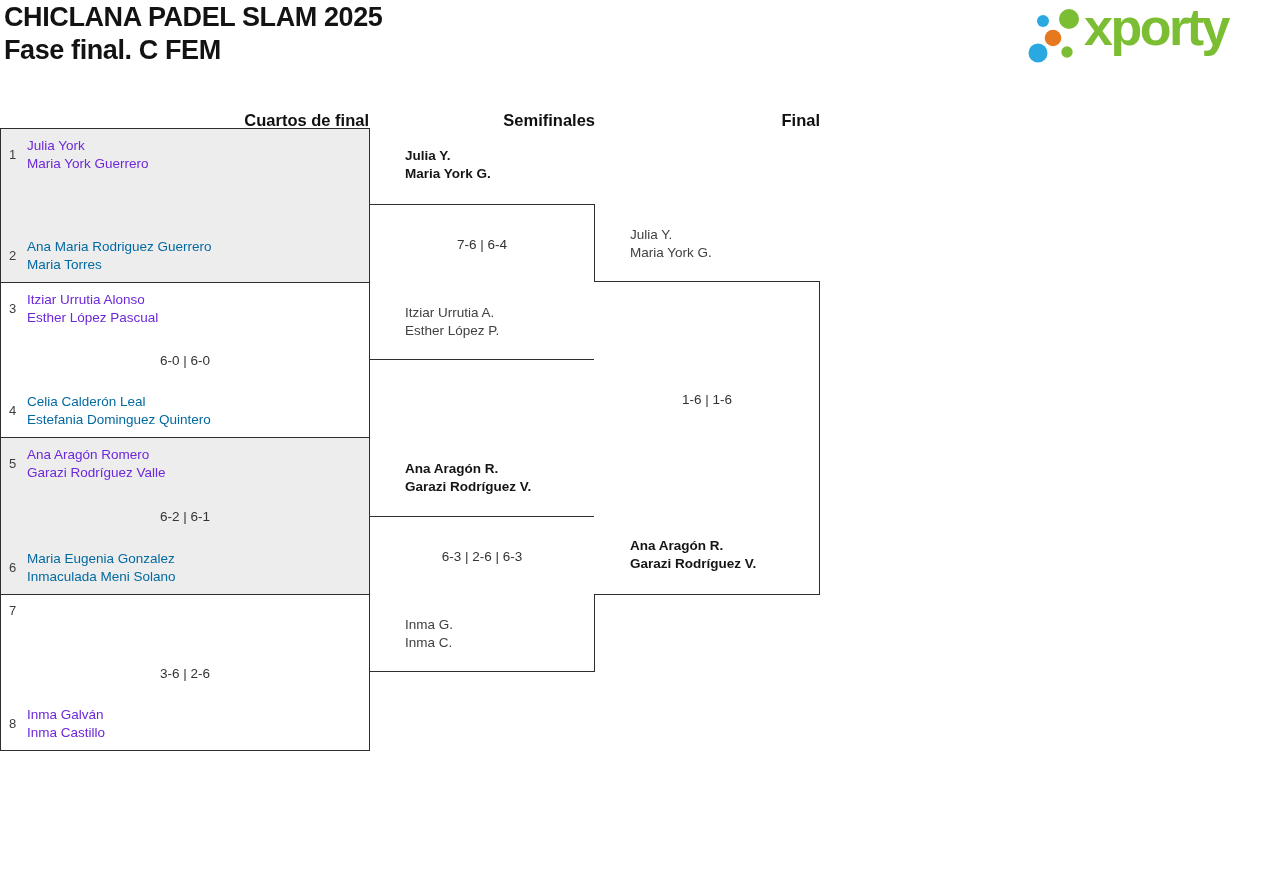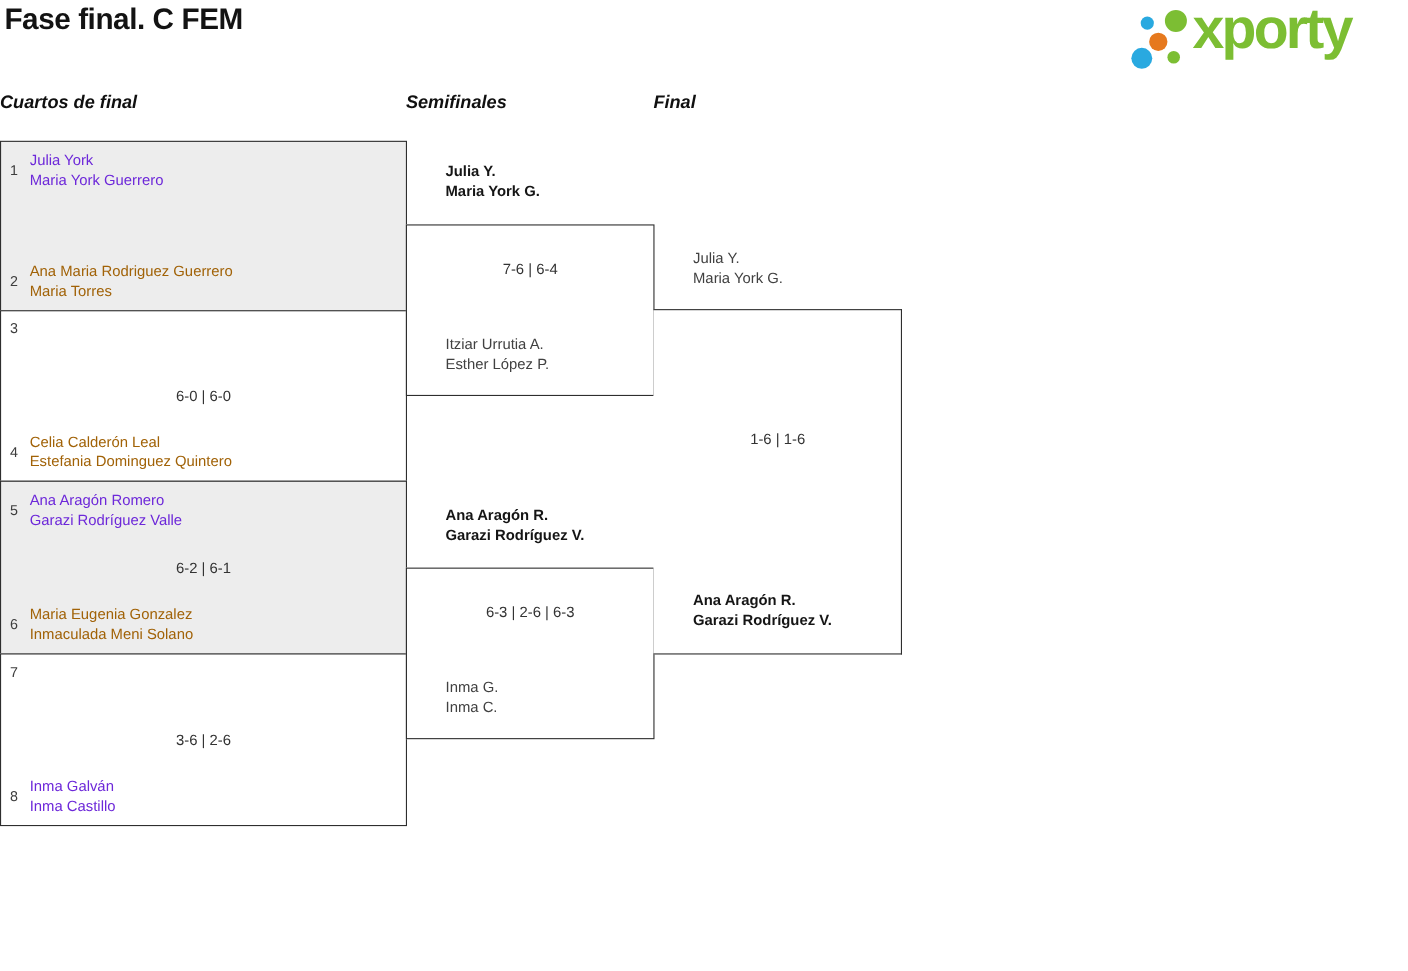--- a/index.html
+++ b/index.html
@@ -13,53 +13,54 @@
   }
   
   .logo{position:absolute;left:1020px;top:2px;width:232px;height:68px;}
   .logo-dots{position:absolute;left:0;top:2px;}
   .logo-text{
     position:absolute;left:64px;top:-9px;
     font-size:52px;line-height:68px;font-weight:700;letter-spacing:-2.5px;color:#7cbe33;
   }
   
   .col-header{
-    position:absolute;top:84px;height:22px;text-align:left;
-    font-size:16.5px;font-weight:700;color:#101010;font-style:italic;
+    position:absolute;top:111px;height:22px;text-align:right;
+    font-size:16.5px;font-weight:700;color:#101010;
   }
   
   .match{
     position:absolute;box-sizing:border-box;border:1px solid #2e2e2e;background:#ffffff;
   }
   .match.shaded{background:#ededed;}
   .match.no-left{border-left:none;}
   .team-row{
     position:absolute;left:0;right:0;display:flex;align-items:center;padding-left:8px;
   }
   .seed{
     flex:none;width:13px;font-size:13px;color:#3d3d3d;
   }
-  .names{font-size:13.5px;line-height:17.5px;color:#a16207;padding-left:5px;}
+  .names{font-size:13.5px;line-height:17.5px;color:#0369a1;padding-left:5px;}
   .names.winner{font-weight:400;color:#6d28d9;}
   .nline{display:block;white-space:nowrap;}
   .score{
     position:absolute;text-align:center;font-size:13.5px;color:#333333;white-space:nowrap;
   }
   .qscore{left:0;width:100%;top:50%;transform:translateY(-50%);}
   .adv-label{
     position:absolute;font-size:13.5px;line-height:17.5px;color:#414141;z-index:2;margin-left:28px;
   }
   .adv-label.winner{font-weight:700;color:#151515;}
 </style>
 </head>
 <body>
 
 <div class="canvas">
 
   <div class="page-title">
+    <div>CHICLANA PADEL SLAM 2025</div>
     <div>Fase final. C FEM</div>
   </div>
 
   <div class="logo">
     <svg class="logo-dots" width="62" height="62" viewBox="0 0 62 62">
       <circle cx="23" cy="17" r="6" fill="#29a9e0"></circle>
       <circle cx="49" cy="15" r="10" fill="#7cbe33"></circle>
       <circle cx="33" cy="34" r="8.3" fill="#e6791e"></circle>
       <circle cx="18" cy="49" r="9.5" fill="#29a9e0"></circle>
       <circle cx="47" cy="48" r="5.7" fill="#7cbe33"></circle>
@@ -84,20 +85,24 @@
       <span class="names">
         <span class="nline">Ana Maria Rodriguez Guerrero</span>
         <span class="nline">Maria Torres</span>
       </span>
     </div>
   </div>
 
   <div class="match" style="left:0;top:282px;width:370px;height:156px">
     <div class="team-row" style="top:8px">
       <span class="seed">3</span>
+      <span class="names winner">
+        <span class="nline">Itziar Urrutia Alonso</span>
+        <span class="nline">Esther López Pascual</span>
+      </span>
     </div>
     <div class="score qscore">6-0 | 6-0</div>
     <div class="team-row" style="bottom:9px">
       <span class="seed">4</span>
       <span class="names">
         <span class="nline">Celia Calderón Leal</span>
         <span class="nline">Estefania Dominguez Quintero</span>
       </span>
     </div>
   </div>

